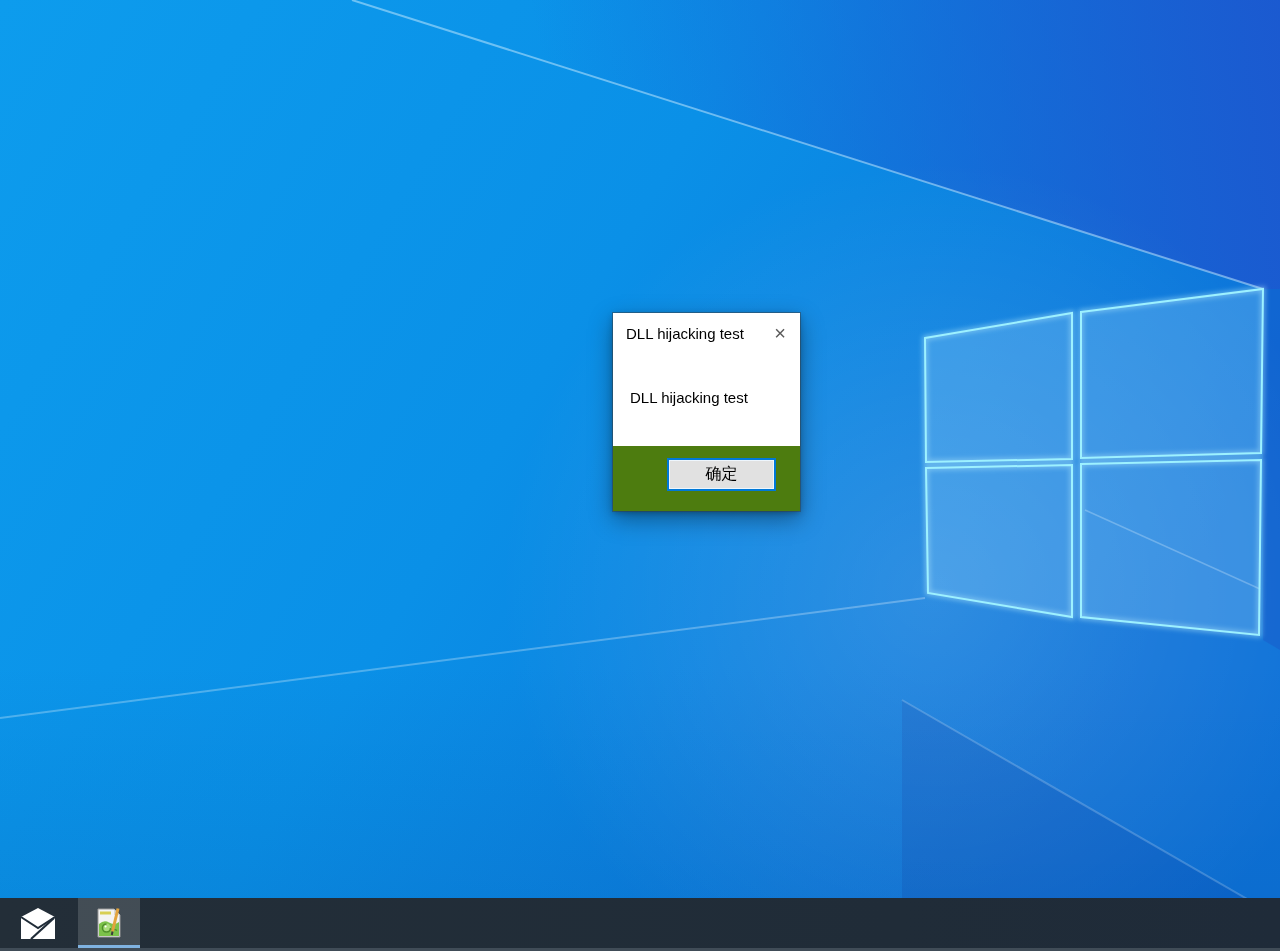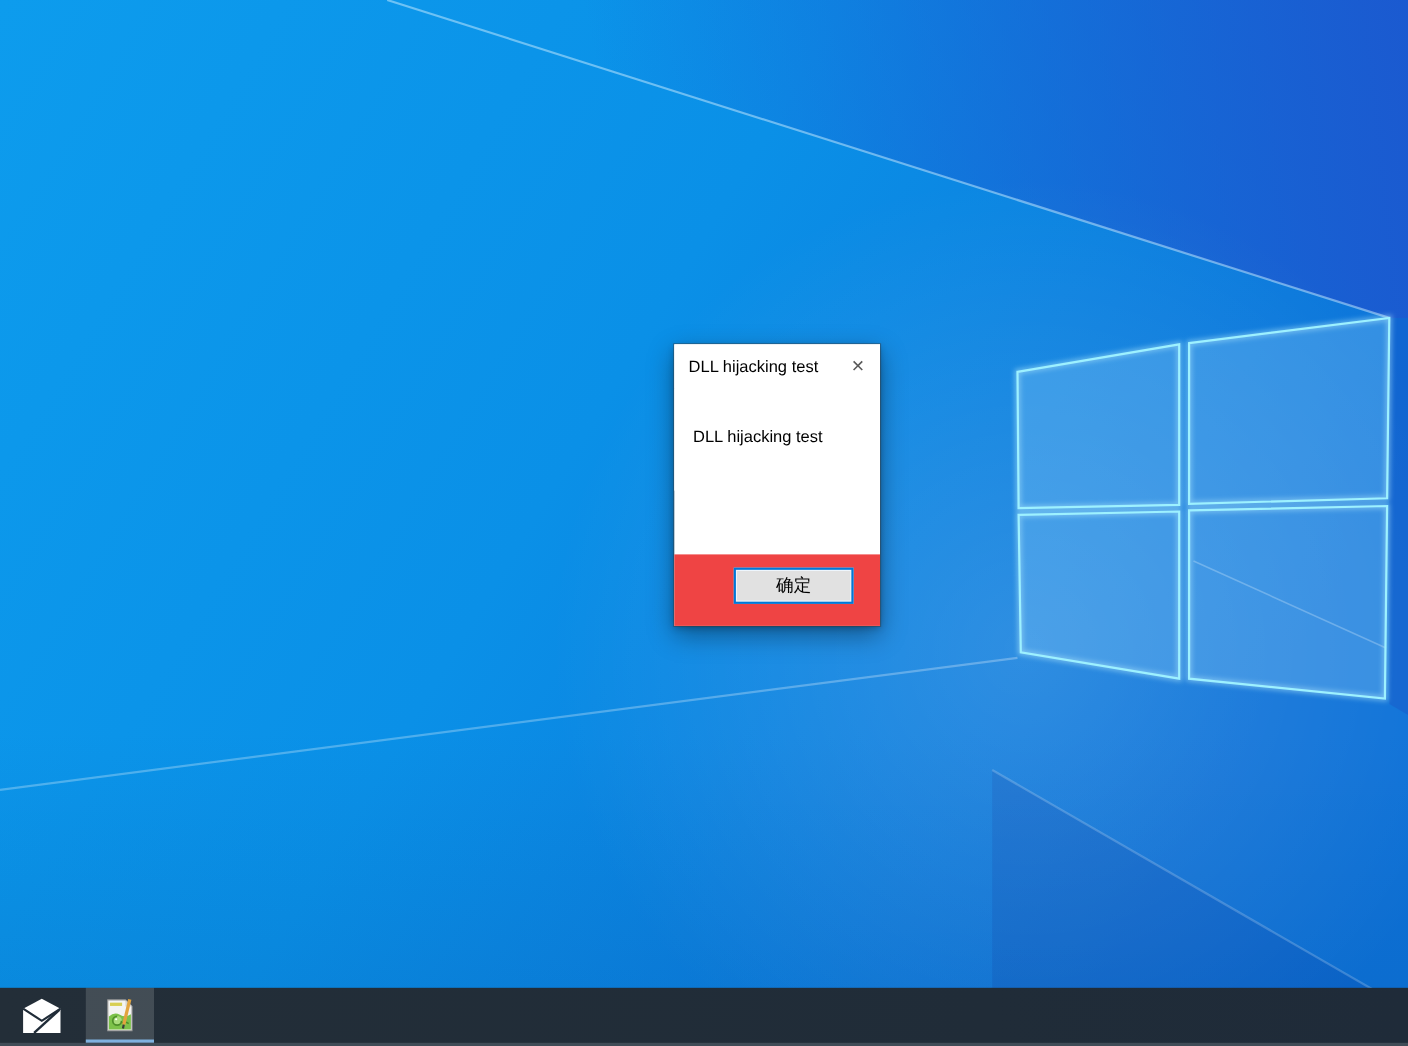--- a/index.html
+++ b/index.html
@@ -7,21 +7,21 @@
     width:1280px;height:951px;overflow:hidden;position:relative;
     font-family:"Liberation Sans", sans-serif;
     background:#0b93e8;
   }
   
   .desktop{position:absolute;inset:0;}
   .wallpaper{position:absolute;inset:0;display:block;}
 
   
   .dialog{
-    position:absolute;left:613px;top:313px;width:187px;height:256px;
+    position:absolute;left:613px;top:313px;width:187px;height:198px;
     background:#ffffff;
     box-shadow:0 0 0 1px rgba(60,60,60,.45), 0 8px 22px rgba(0,0,0,.38), 0 2px 6px rgba(0,0,0,.25);
   }
   .dialog-titlebar{
     position:absolute;left:0;top:0;right:0;height:40px;background:#ffffff;
     display:flex;align-items:center;
   }
   .dialog-title{
     padding-left:13px;font-size:15px;color:#000;white-space:nowrap;
   }
@@ -30,21 +30,21 @@
     display:flex;align-items:center;justify-content:center;cursor:default;padding:0;
   }
   .dialog-close span{
     font-size:20px;line-height:1;color:#5a5a5a;font-weight:400;
   }
   .dialog-body{position:absolute;left:0;top:40px;right:0;height:93px;background:#fff;}
   .dialog-message{
     position:absolute;left:17px;top:36px;font-size:15px;color:#000;white-space:nowrap;
   }
   .dialog-footer{
-    position:absolute;left:0;right:0;bottom:0;height:65px;background:#ef4444;
+    position:absolute;left:0;right:0;bottom:0;height:65px;background:#4d7c0f;
   }
   .ok-button{
     position:absolute;left:54px;top:12px;width:109px;height:33px;
     background:#e1e1e1;border:2px solid var(--accent,#0078d7);
     box-shadow:inset 0 0 0 1px #eef6fd;
     font-family:"Liberation Sans", sans-serif;font-size:16px;color:#000;
     display:flex;align-items:center;justify-content:center;padding:0;cursor:default;
   }
 
   

